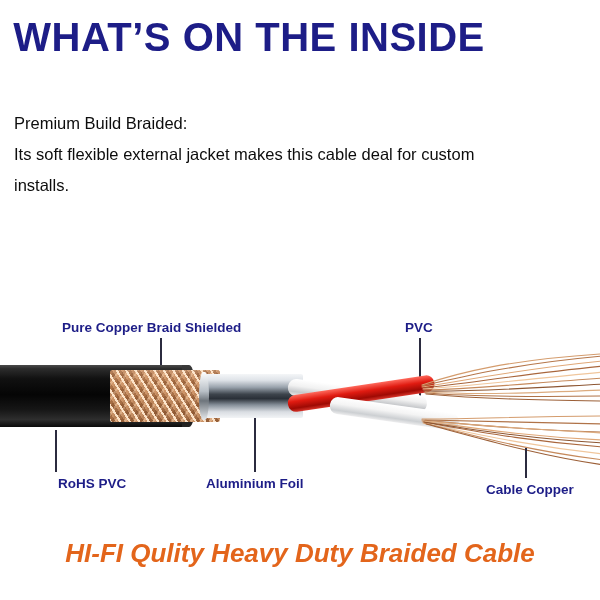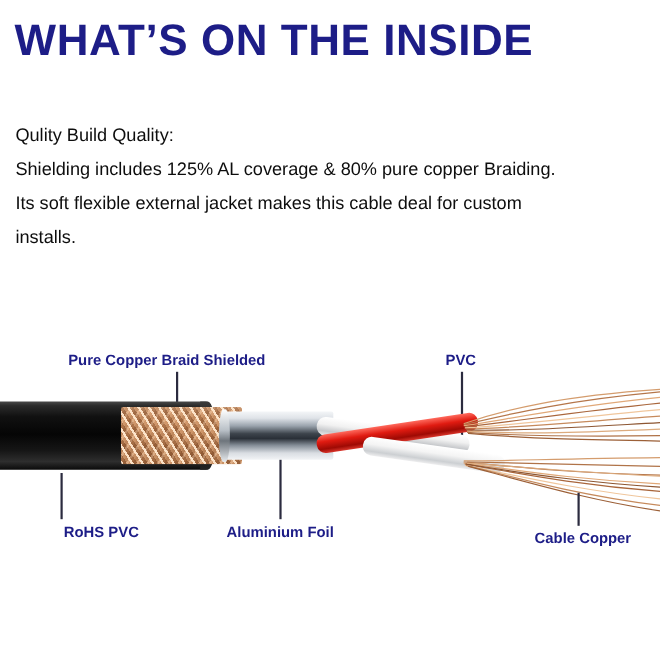--- a/index.html
+++ b/index.html
@@ -188,22 +188,21 @@
   }
 </style>
 </head>
 <body>
 
 <div class="page">
 
   <div class="headline">WHAT’S ON THE INSIDE</div>
 
   <div class="body-copy">
-    <p>Qulity Build Quality:</p>
-    <p>Shielding includes 125% AL coverage &amp; 80% pure copper Braiding.</p>
+    <p>Premium Build Braided:</p>
     <p>Its soft flexible external jacket makes this cable deal for custom</p>
     <p>installs.</p>
   </div>
 
   <div class="diagram">
 
     <div class="callout" style="left:62px; top:20px;">Pure Copper Braid Shielded</div>
     <div class="leader" style="left:160px; top:38px; height:36px;"></div>
 
     <div class="callout" style="left:405px; top:20px;text-align:center;">PVC</div>
@@ -257,14 +256,15 @@
     <div class="callout" style="left:24px; top:176px;margin-left:34px;">RoHS PVC</div>
 
     <div class="leader" style="left:254px; top:118px; height:54px;"></div>
     <div class="callout" style="left:206px; top:176px;">Aluminium Foil</div>
 
     <div class="leader" style="left:525px; top:148px; height:30px;"></div>
     <div class="callout" style="left:486px; top:182px;">Cable Copper</div>
 
   </div>
 
+  <div class="tagline">HI-FI Qulity Heavy Duty Braided Cable</div>
 
 </div>
 
 </body></html>

